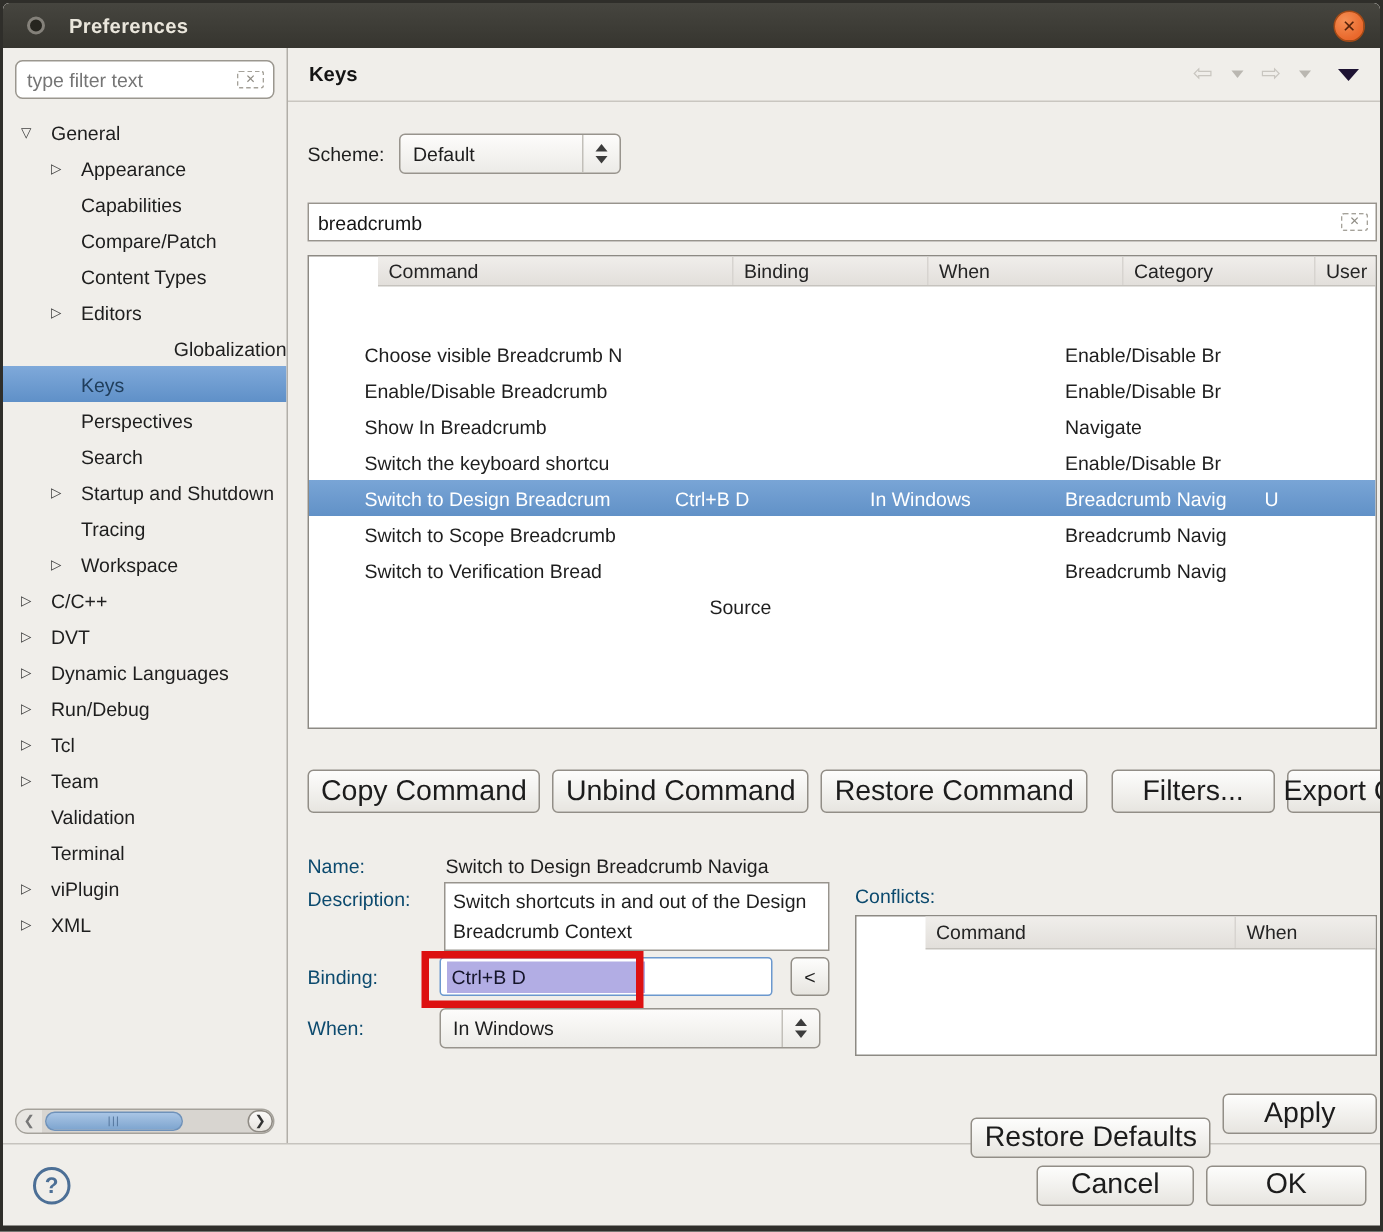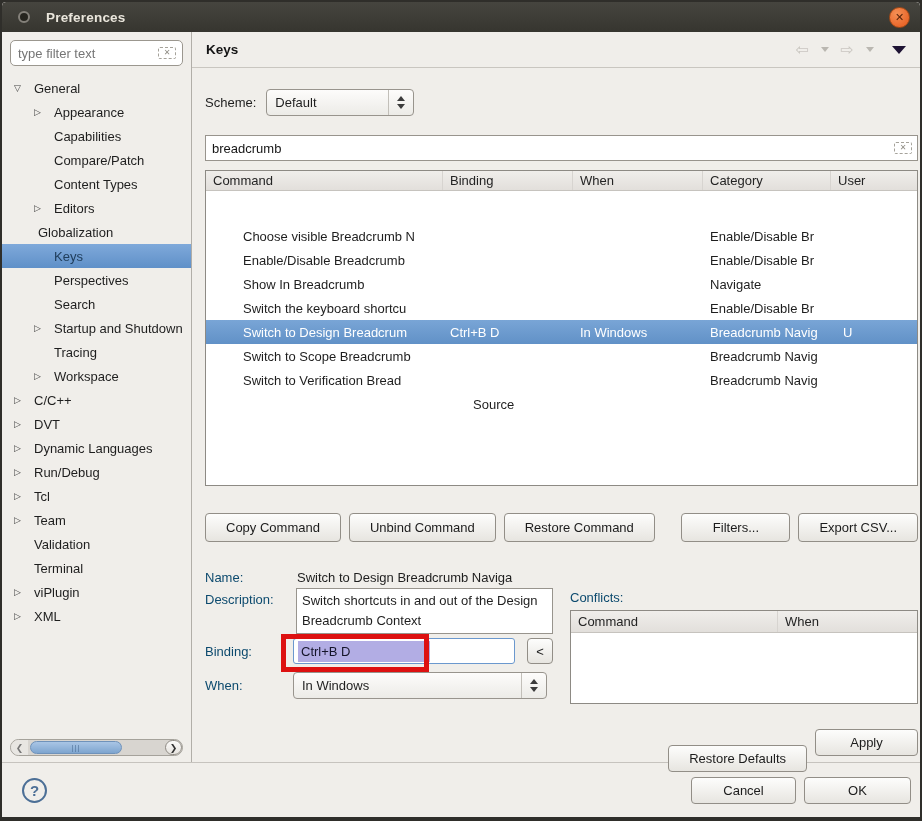--- a/index.html
+++ b/index.html
@@ -66,38 +66,38 @@
 
   .search-row { margin-top:19px; position:relative; width:713px; }
   .search-row input { width:100%; height:26px; border:1px solid #98948d; padding:0 28px 0 6px;
                       font:13px "Liberation Sans","DejaVu Sans",sans-serif; color:#161616; background:#fff; outline:none; }
   .search-row .clear-ic { top:7px; right:6px; }
 
   
   .cmd-table { margin-top:9px; width:713px; height:316px; border:1px solid #8d8a84; background:#fff;
                display:flex; flex-direction:column; overflow:hidden; }
   .thead { display:flex; height:20px; flex:0 0 20px; background:linear-gradient(#f0eeeb,#e2dfdb);
-           border-bottom:1px solid #c6c3be; }
+           border-bottom:1px solid #c6c3be;margin-left:46px; }
   .th { display:flex; align-items:center; padding-left:7px; border-right:1px solid #d7d4d0; color:#242424; overflow:hidden; white-space:nowrap; }
   .th:last-child { border-right:none; }
   .tbody { flex:1 1 auto;margin-top:33px; }
   .trow { height:24px; display:flex; align-items:center; }
   .td { overflow:hidden; white-space:nowrap; padding-left:7px; }
   .c-cmd  { width:237px; flex:0 0 237px; }
   .c-bind { width:130px; flex:0 0 130px; }
   .c-when { width:130px; flex:0 0 130px; }
   .c-cat  { width:128px; flex:0 0 128px; }
   .c-user { flex:1 1 auto; }
   .td.c-cmd { padding-left:37px; }
   .td.c-user { padding-left:12px; }
   .trow.selected { background:linear-gradient(#79a5d6,#6191c7); color:#fff; }
 
   
-  .btn { height:29px; padding:0 20px; background:linear-gradient(#fdfdfc,#e7e5e0);
-         border:1px solid #928e87; border-radius:4px; font-size:13px; color:#1c1c1c;
+  .btn { height:29px; padding:0 8px; background:linear-gradient(#fdfdfc,#e7e5e0);
+         border:1px solid #928e87; border-radius:4px; font-size:19px; color:#1c1c1c;
          display:inline-flex; align-items:center; justify-content:center; white-space:nowrap; }
   .cmd-buttons { margin-top:27px; width:713px; display:flex; gap:8px; }
   .spacer { flex:1 1 auto; }
   .btn.wide { min-width:109px; }
 
   
   .details { margin-top:24px; width:713px; height:150px; position:relative; }
   .dlabel { position:absolute; left:0; color:#0c4a6e; }
   .name-value { position:absolute; left:92px; top:4px; white-space:nowrap; overflow:hidden; width:260px; }
   .desc-box { position:absolute; left:91px; top:22px; width:257px; height:46px; background:#fff;
@@ -163,21 +163,21 @@
             <span class="tree-label">Compare/Patch</span>
           </div>
           <div class="tree-row" style="padding-left: 32px;">
             <span class="tree-arrow"></span>
             <span class="tree-label">Content Types</span>
           </div>
           <div class="tree-row" style="padding-left: 32px;">
             <span class="tree-arrow">▷</span>
             <span class="tree-label">Editors</span>
           </div>
-          <div class="tree-row" style="padding-left: 16px;">
+          <div class="tree-row" style="padding-left: 16px; justify-content: flex-end;">
             <span class="tree-arrow"></span>
             <span class="tree-label">Globalization</span>
           </div>
           <div class="tree-row selected" style="padding-left: 32px;">
             <span class="tree-arrow"></span>
             <span class="tree-label">Keys</span>
           </div>
           <div class="tree-row" style="padding-left: 32px;">
             <span class="tree-arrow"></span>
             <span class="tree-label">Perspectives</span>

